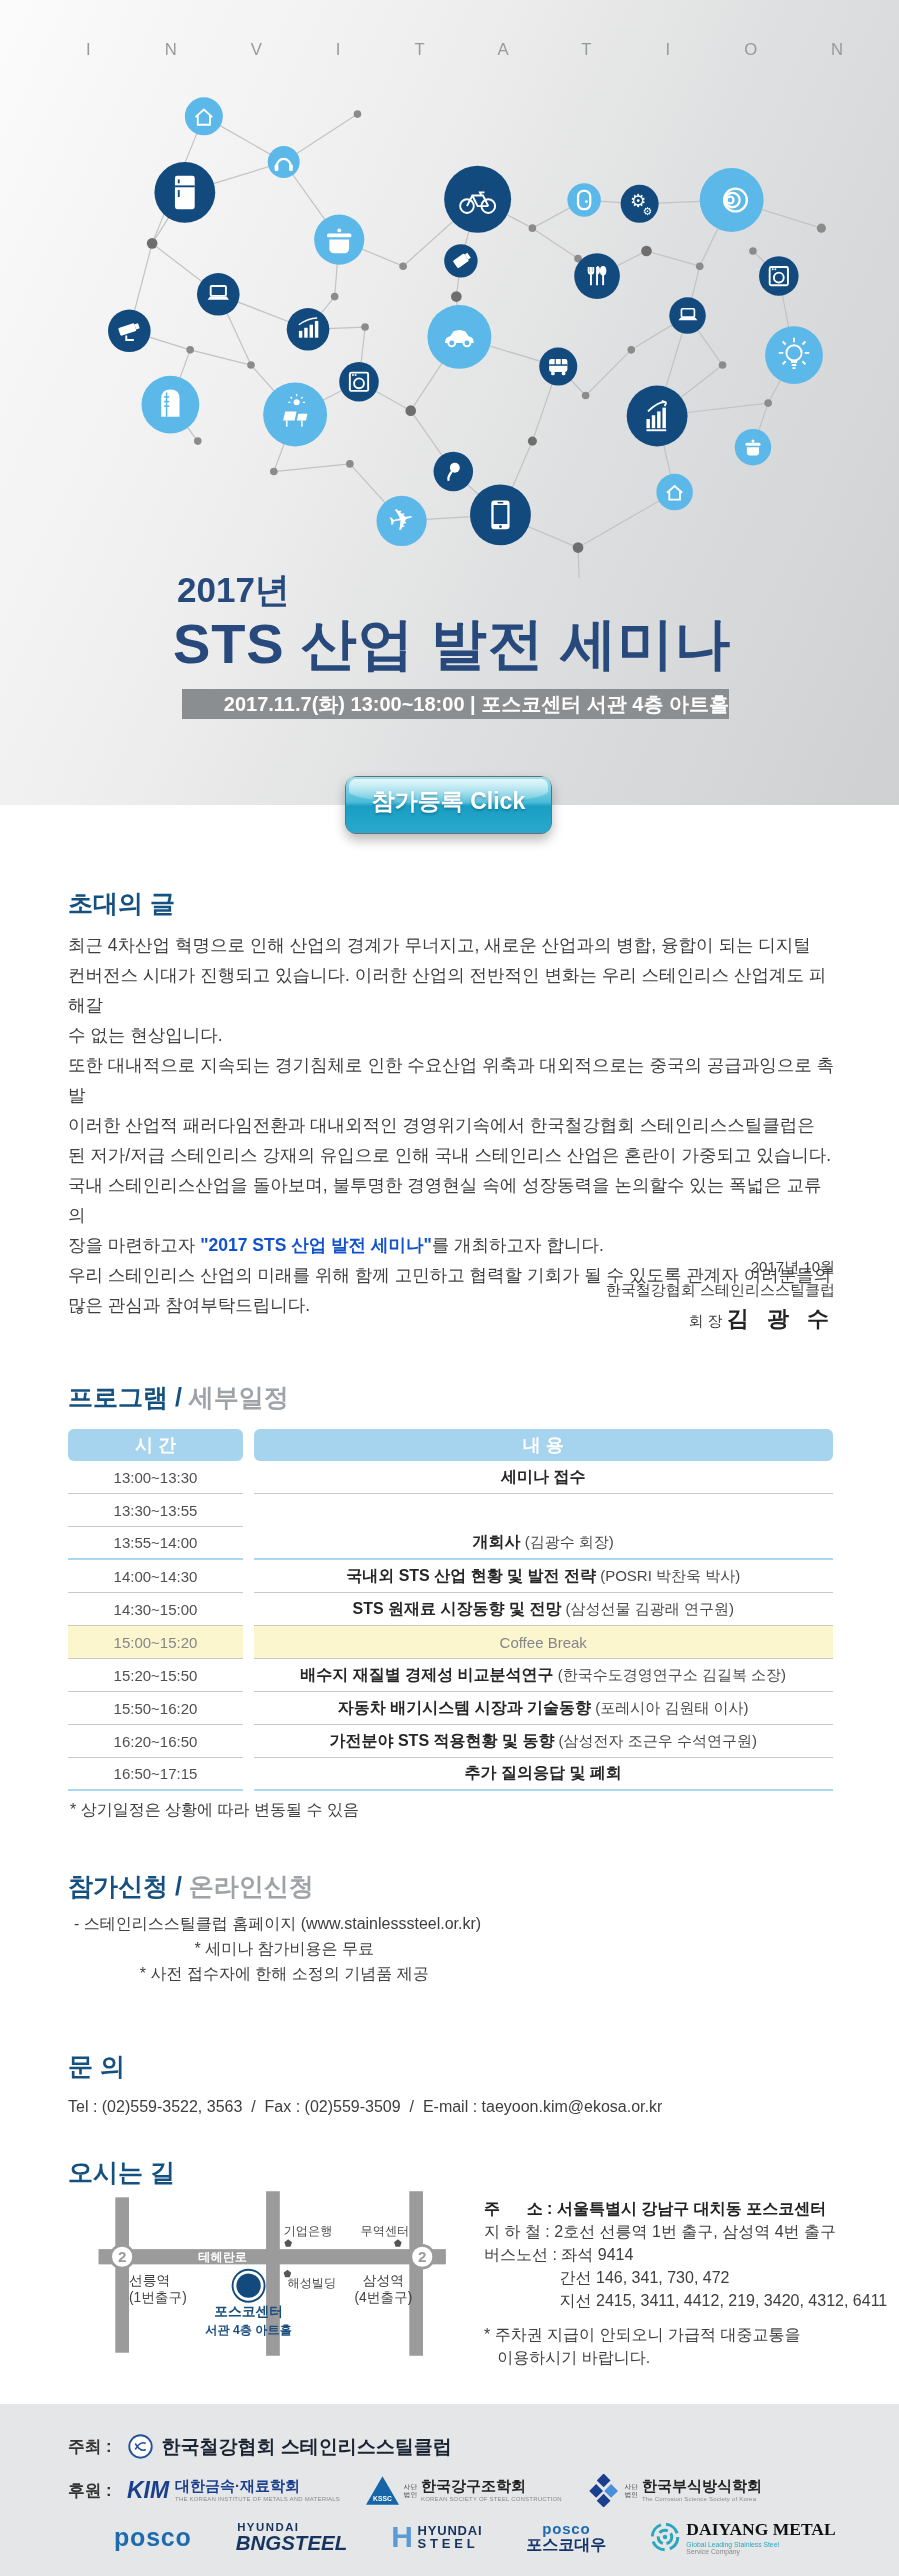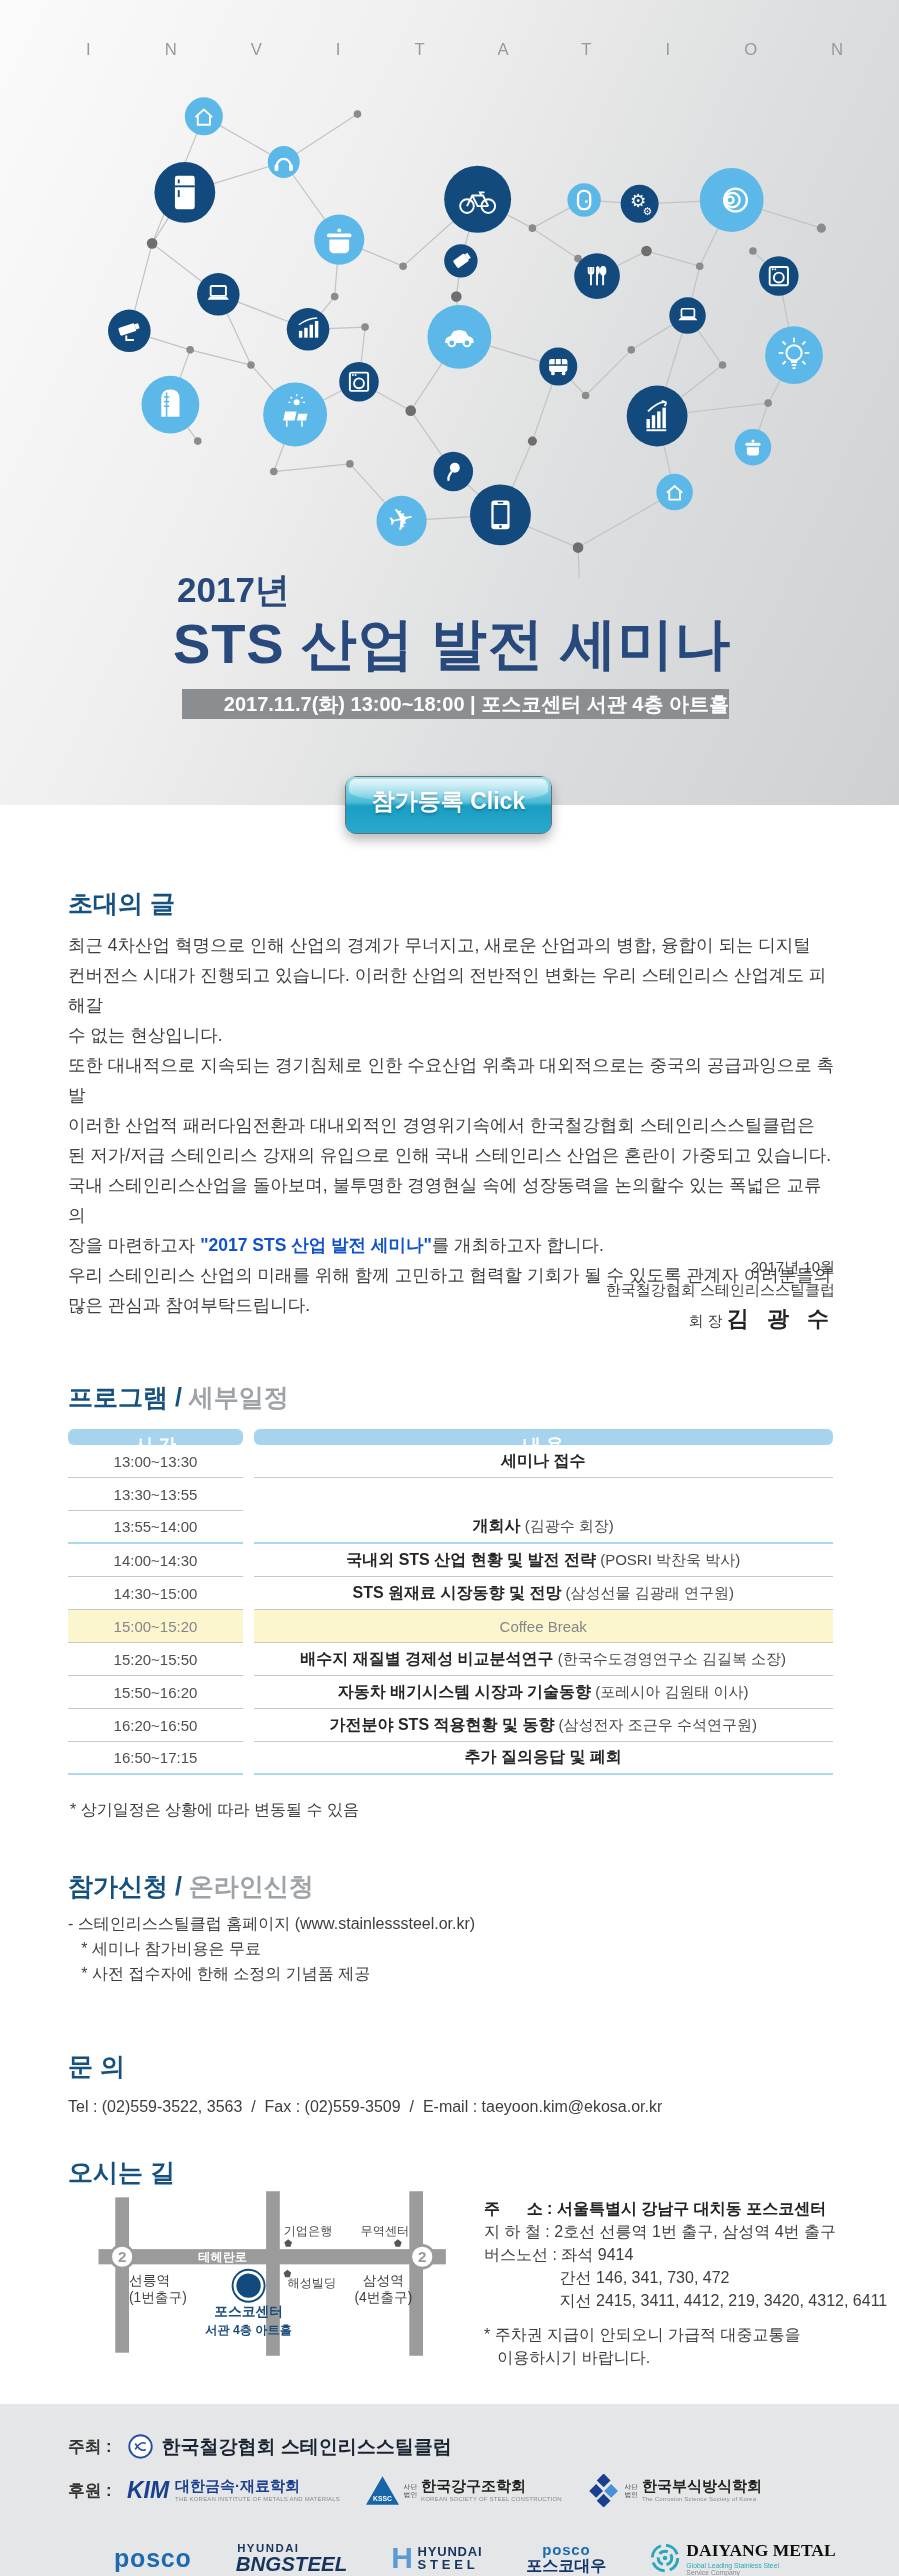--- a/index.html
+++ b/index.html
@@ -36,59 +36,59 @@
   .invite-body span{display:block;}
   .invite-body .inline-line span{display:inline;}
   .hl{color:#1253cb;font-weight:800;}
   .sign{position:absolute;top:1255px;right:64px;text-align:right;color:#3e3e3e;}
   .sign .s1{font-size:15px;line-height:23px;}
   .sign .s2{font-size:15px;line-height:23px;}
   .sign .s3{font-size:15px;line-height:35px;}
   .sign .name{font-size:22px;font-weight:800;letter-spacing:6px;color:#222;}
   
   .ptable{position:absolute;top:1429px;left:68px;width:765px;}
-  .phead{display:flex;height:16px;}
+  .phead{display:flex;height:32px;}
   .phead .hc{background:#a6d4ef;color:#fff;font-size:18px;font-weight:700;text-align:center;
              line-height:32px;border-radius:6px;}
   .phead .ht{width:175px;}
   .phead .hgap{width:10.7px;}
   .phead .hn{width:579px;}
   .prow{display:flex;height:33px;align-items:stretch;}
   .ptime,.pcontent{display:flex;align-items:center;justify-content:center;
              border-bottom:1.5px solid #c9c9c9;box-sizing:border-box;}
   .ptime{width:175px;font-size:15px;color:#4f4f4f;}
   .pgap{width:10.7px;}
   .pcontent{width:579px;font-size:15px;color:#4a4a4a;white-space:pre;}
   .pcontent b{font-size:16px;color:#262626;font-weight:800;}
   .prow.blue .ptime,.prow.blue .pcontent{border-bottom:2.3px solid #a9d8f1;}
   .prow.break .ptime,.prow.break .pcontent{background:#fcf6cf;color:#85858a;}
   .pnote{position:absolute;top:1800px;left:70px;font-size:16px;color:#3e3e3e;}
   
-  .apply-lines{position:absolute;top:1911px;left:68px;font-size:16px;line-height:25px;
-               color:#3e3e3e;white-space:pre;}
+  .apply-lines{position:absolute;top:1911px;left:74px;font-size:16px;line-height:25px;
+               color:#3e3e3e;white-space:pre;text-align:center;}
   .contact-line{position:absolute;top:2098px;left:68px;font-size:16px;color:#3e3e3e;white-space:pre;}
   
   .mapsvg{position:absolute;top:2185px;left:97px;}
   .dir-info{position:absolute;top:2197px;left:484px;font-size:16px;line-height:23px;
             color:#3e3e3e;white-space:pre;}
   .dir-info .b{font-weight:800;color:#222;}
   .dir-info .gap{margin-top:10.7px;}
   
   .footer{position:absolute;top:2404px;left:0;width:899px;height:172px;background:#e5e6e7;}
   .frow{position:absolute;left:68px;display:flex;align-items:center;}
   .flabel{font-size:16.7px;font-weight:700;color:#333;margin-right:10.7px;white-space:pre;}
   .host-name{font-size:19px;font-weight:800;color:#1b2433;margin-left:7.6px;}
   .sponsor{display:flex;align-items:center;margin-right:26px;}
   .sp-kim{font-size:23px;font-weight:900;font-style:italic;color:#1b3f8f;margin-right:6px;position:relative;}
   .sp-text{display:flex;flex-direction:column;line-height:1.05;}
   .sp-kr{font-size:15px;font-weight:800;color:#1b3f8f;}
   .sp-kr.dark{color:#222;}
   .sp-en{font-size:6px;color:#8a8a8a;letter-spacing:0.2px;margin-top:2.3px;}
   .sp-prefix{font-size:6.8px;color:#444;line-height:1.1;margin-right:3.8px;text-align:center;}
-  .logo-item{display:flex;align-items:center;margin-right:44px;margin-top:21px;}
+  .logo-item{display:flex;align-items:center;margin-right:44px;}
   .posco-word{font-size:25px;font-weight:800;color:#1d6ab0;letter-spacing:0.8px;}
   .bng{display:flex;flex-direction:column;align-items:flex-start;line-height:1;}
   .bng .t{font-size:11.4px;font-weight:700;color:#16355e;letter-spacing:1.5px;margin-left:1.5px;}
   .bng .m{font-size:20.5px;font-weight:900;font-style:italic;color:#16355e;}
   .bng .m .lt{font-weight:600;}
   .hs{display:flex;align-items:center;}
   .hs-mark{font-size:30px;font-weight:900;color:#5a9bd5;margin-right:4.6px;line-height:1;}
   .hs-text{display:flex;flex-direction:column;line-height:1;}
   .hs-text .t{font-size:13px;font-weight:800;color:#16355e;letter-spacing:0.8px;}
   .hs-text .b2{font-size:13px;font-weight:800;color:#16355e;letter-spacing:3.8px;}

